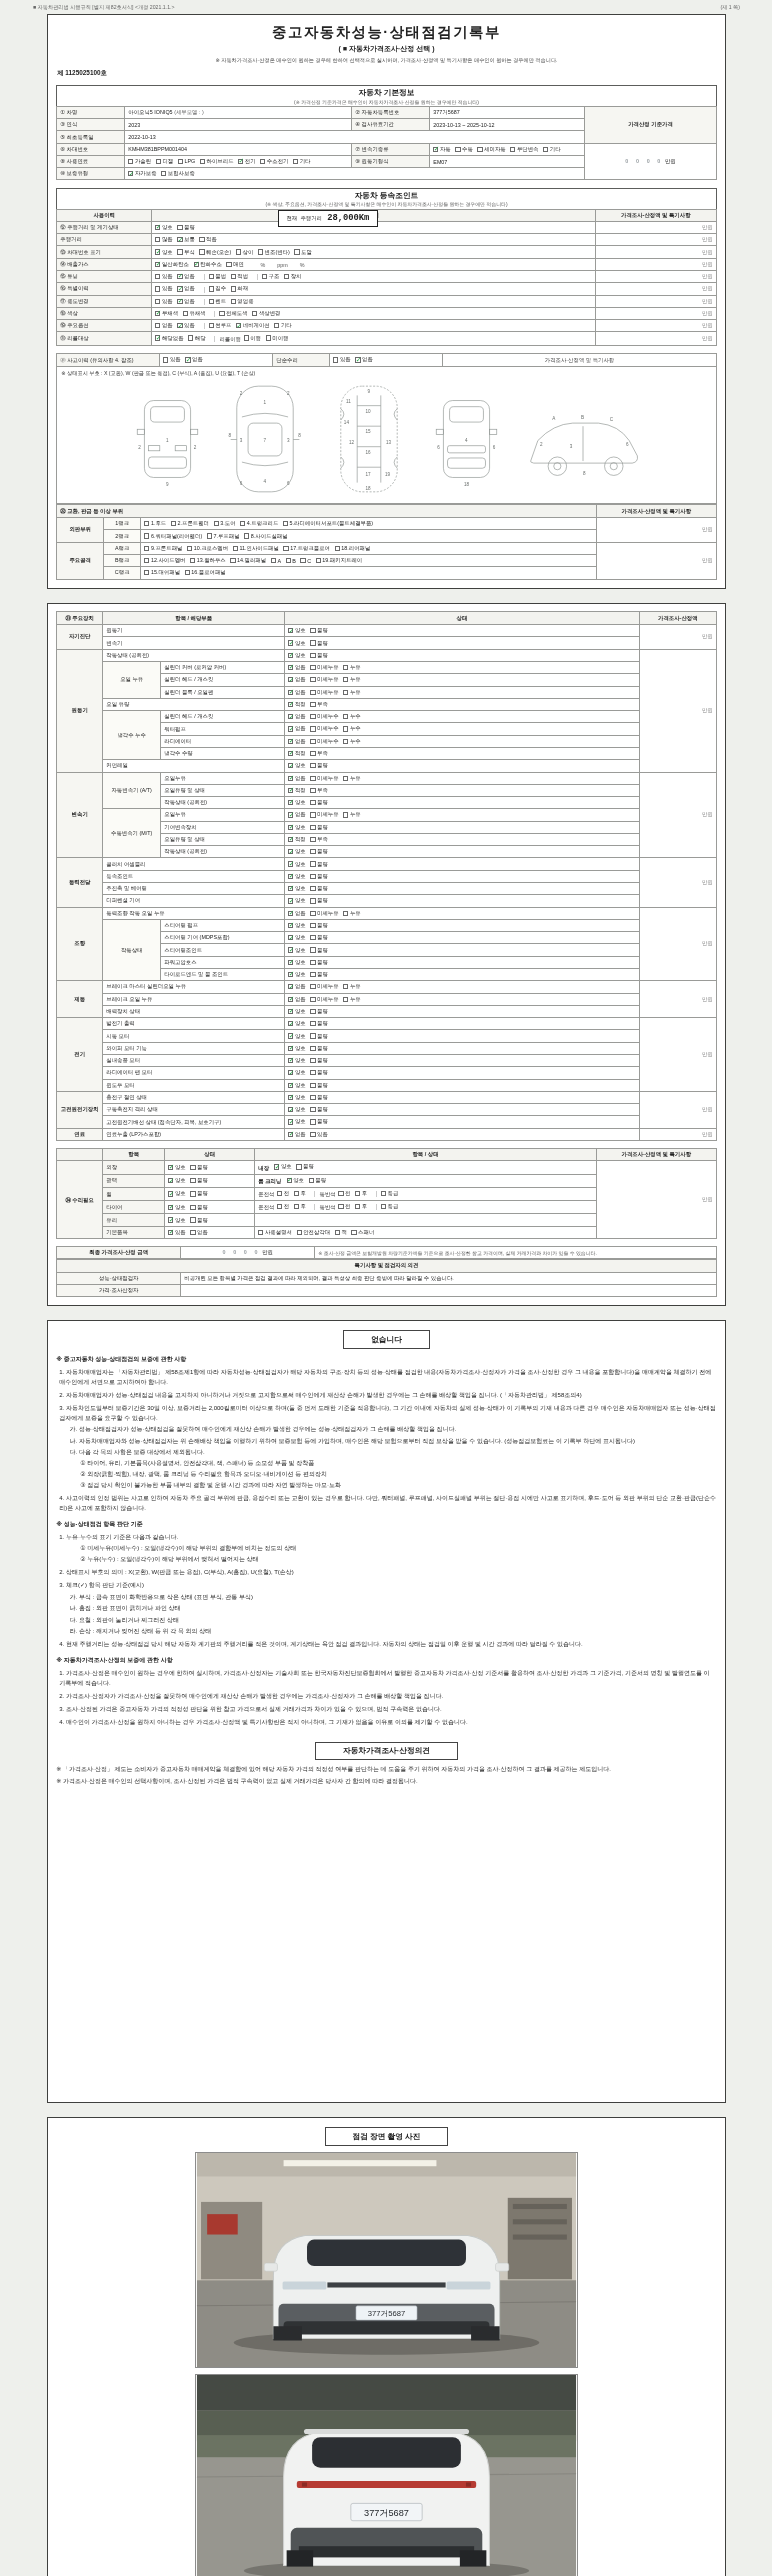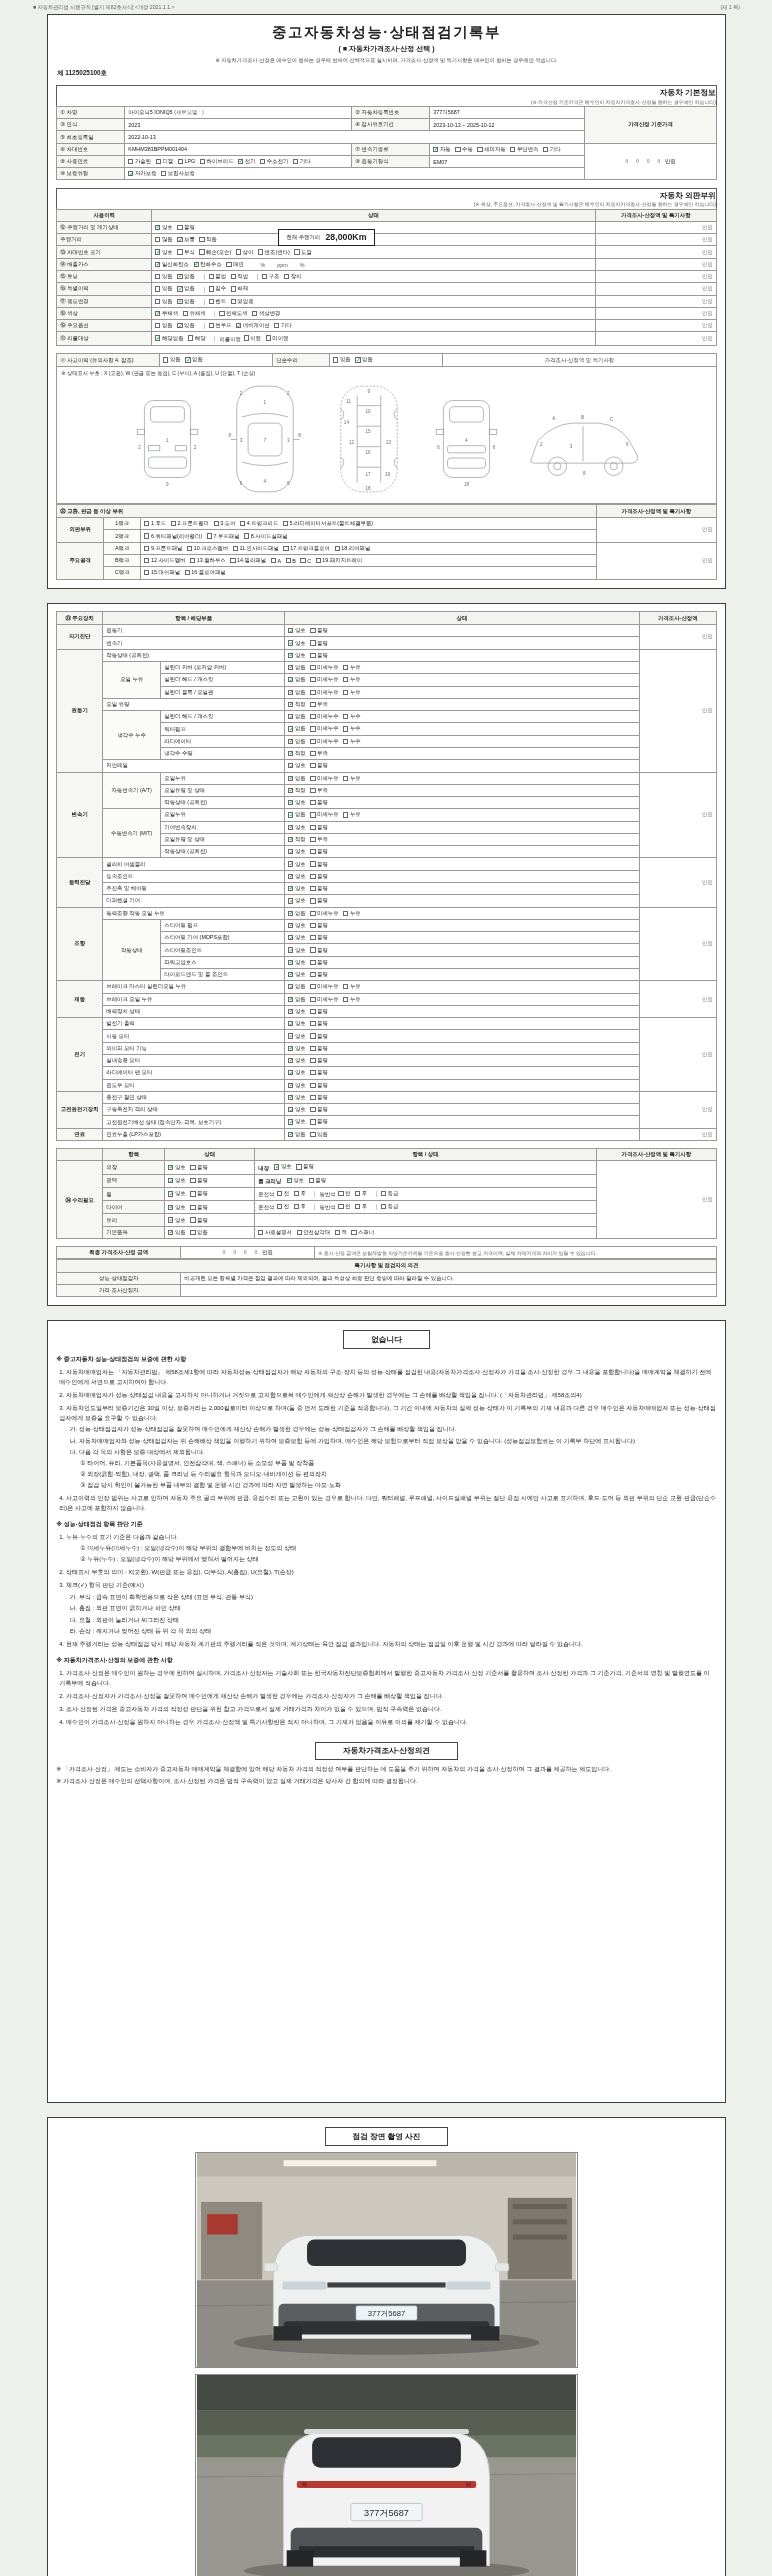--- a/index.html
+++ b/index.html
@@ -6,39 +6,39 @@
   body { margin:0; background:#eef0ec; }
   .page { width:773px; height:2576px; margin:0 auto; overflow:hidden;
           font-family:"Liberation Sans","DejaVu Sans",sans-serif; color:#222; }
   .print-hdr { display:flex; justify-content:space-between; padding:4.1px 33px 3.1px; font-size:5.2px; color:#666; }
   .panel { width:679px; margin:0 auto 14px; background:#fff; border:0.8px solid #3f403e; padding:7.2px 8.2px 8.2px; }
   .doc-title { text-align:center; font-size:14.4px; font-weight:bold; letter-spacing:1.5px; margin-top:1px; }
   .doc-sub { text-align:center; font-size:7px; font-weight:bold; margin-top:2.1px; }
   .doc-note { text-align:center; font-size:5.2px; color:#444; margin-top:2.1px; }
   .doc-no { font-size:6.4px; font-weight:bold; margin:5.2px 0 2.1px 1px; }
   .sec { margin-top:7.2px; }
-  .band { border:0.5px solid #5c5d5b; border-bottom:none; text-align:right; padding:2.1px 0 1.5px; }
+  .band { border:0.5px solid #5c5d5b; border-bottom:none; text-align:center; padding:2.1px 0 1.5px; }
   .band .bt { font-size:7.7px; font-weight:bold; }
   .band .bn { font-size:4.9px; color:#555; margin-top:0.5px; }
   table.form { width:100%; border-collapse:collapse; font-size:5.4px; table-layout:fixed; }
   table.form th, table.form td { border:0.5px solid #9a9b98; padding:2.1px 3.1px; vertical-align:middle; word-break:keep-all; }
   table.form th { background:#f3f3ef; font-weight:bold; }
   td.lbl { background:#f6f6f2; }
   td.price { text-align:right; }
   .unit { display:block; text-align:right; color:#888; }
   .zeros { color:#9aa0a4; font-weight:bold; letter-spacing:3.1px; }
   .cb { display:inline-flex; align-items:center; margin-right:4.6px; white-space:nowrap; }
   .cb .bx { width:5.2px; height:5.2px; border:0.5px solid #6a6a6a; background:#fff; display:inline-block; position:relative; margin-right:1.5px; flex:none; }
   .cb.on .bx:after { content:"\2713"; position:absolute; left:-0.5px; top:-2.6px; font-size:6.7px; font-weight:bold; color:#17a23b; }
   .seg { margin-right:4.1px; }
   .seg:not(:last-child) { border-right:0.5px solid #ccc; padding-right:4.1px; }
   .seg .pre { margin-right:2.6px; color:#333; }
   .suf { white-space:pre; color:#555; }
   .overall-rel { position:relative; }
-  .odo { position:absolute; left:222px; top:20px; background:#fff; border:1px solid #222; display:flex; align-items:center; gap:5.2px; padding:2.6px 7.2px; z-index:5; }
+  .odo { position:absolute; left:222px; top:1px; background:#fff; border:1px solid #222; display:flex; align-items:center; gap:5.2px; padding:2.6px 7.2px; z-index:5;font-family:Liberation Mono, monospace; }
   .odo .ol { font-size:5.4px; }
   .odo .ov { font-size:8.8px; font-weight:bold; }
   .dev { background:#f6f6f2; text-align:center; font-weight:bold; }
   .sub { background:#fbfbf7; text-align:center; }
   .itm2 { font-weight:bold; margin-right:5.2px; }
   .legendbar { border-left:0.5px solid #9a9b98; border-right:0.5px solid #9a9b98; padding:2.6px 4.1px 0; font-size:5.2px; color:#333; }
   .diagram-wrap { border:0.5px solid #9a9b98; border-top:none; padding:3.1px 4.1px 5.2px; }
   .diagrams { display:flex; justify-content:center; align-items:flex-end; gap:15.5px; }
   svg.diagram { stroke:#8f9693; fill:none; stroke-width:1.3; }
   svg.diagram text { fill:#6a6f6d; font-size:9px; stroke:none; }
@@ -162,21 +162,21 @@
                   <span class="bx"></span>
                   <span class="cl">보험사보증</span>
                 </span></td>
         </tr>
       </tbody>
         </table>
     </div>
 
     <div class="sec overall-rel">
       <div class="band">
-        <div class="bt">자동차 외판부위</div>
+        <div class="bt">자동차 등속조인트</div>
         <div class="bn">(※ 색상, 주요옵션, 가격조사·산정액 및 특기사항은 매수인이 자동차가격조사·산정을 원하는 경우에만 적습니다)</div>
       </div>
       <div style="position:relative">
         <div class="odo">
           <span class="ol">현재 주행거리</span>
           <span class="ov"><span>28,000</span><span>Km</span></span>
         </div>
         <table class="form">
           <colgroup>
               <col style="width:95px">

